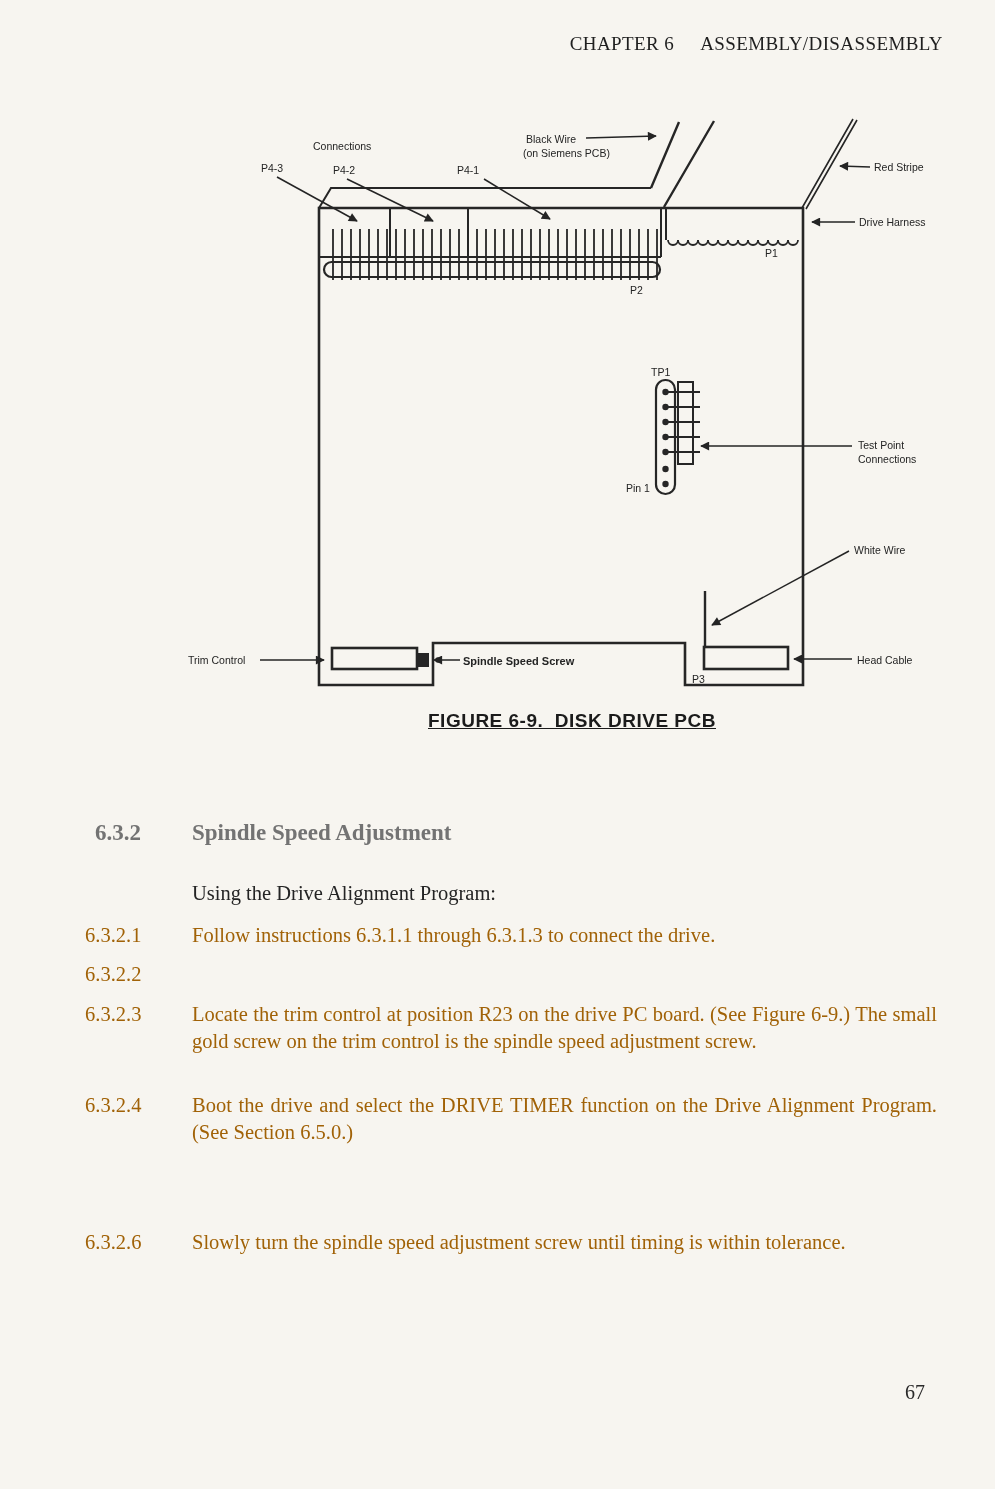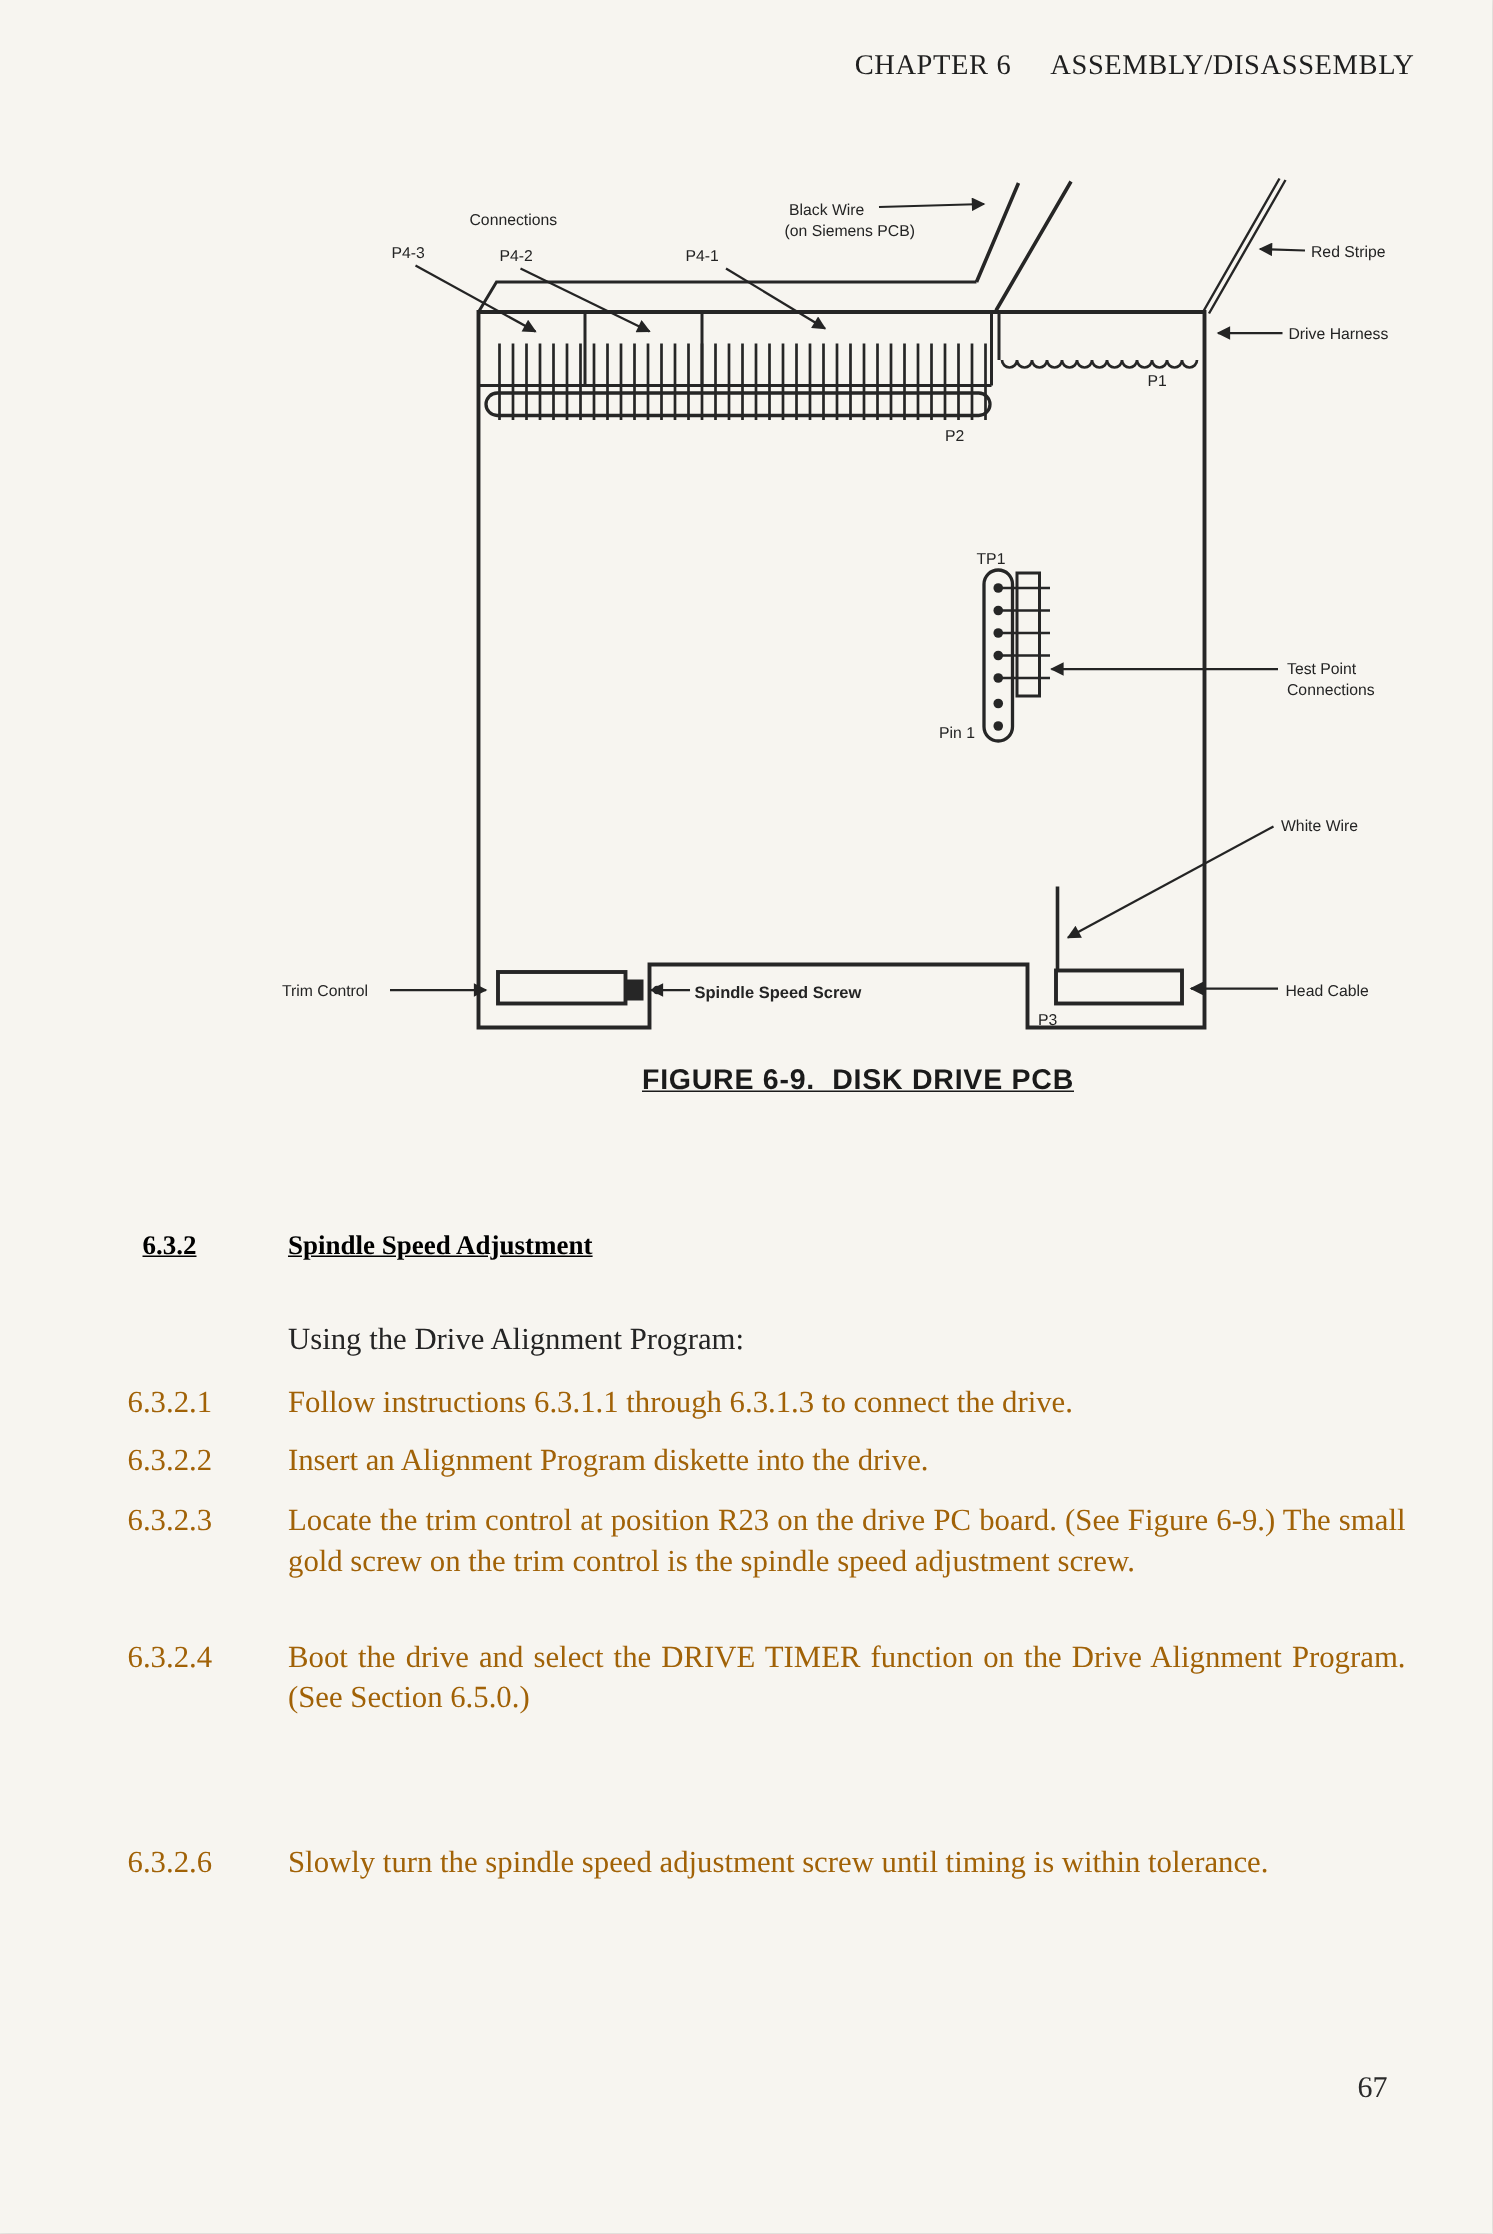--- a/index.html
+++ b/index.html
@@ -25,23 +25,22 @@
   svg text.bold{font-weight:bold;font-size:11px;}
   .caption{
     position:absolute;top:710px;left:572px;transform:translateX(-50%);
     font-family:"Liberation Sans", sans-serif;
     font-weight:bold;font-size:19px;letter-spacing:.5px;color:#1b1b1b;
     white-space:pre;
     text-decoration:underline;
   }
   .sec-head{
     position:absolute;left:95px;top:820px;
-    font-weight:bold;font-size:18px;color:#000000;
+    font-weight:bold;font-size:23px;color:#737373;
     display:flex;
-    text-decoration:underline;
   }
   .sec-head .num{width:97px;flex:0 0 97px;}
   .intro{
     position:absolute;left:192px;top:882px;
     font-size:20.5px;color:#242424;
   }
   .step{
     position:absolute;left:85px;width:852px;
     display:flex;font-size:20.5px;line-height:27px;color:#a16207;
   }
@@ -150,21 +149,20 @@
   </div>
 
   <div class="intro">Using the Drive Alignment Program:</div>
 
   <div class="step" style="top:922px">
     <span class="step-num">6.3.2.1</span>
     <span class="step-text">Follow instructions 6.3.1.1 through 6.3.1.3 to connect the drive.</span>
   </div>
   <div class="step" style="top:961px">
     <span class="step-num">6.3.2.2</span>
-    <span class="step-text">Insert an Alignment Program diskette into the drive.</span>
   </div>
   <div class="step" style="top:1001px">
     <span class="step-num">6.3.2.3</span>
     <span class="step-text">Locate the trim control at position R23 on the drive PC board. (See Figure 6-9.) The small gold screw on the trim control is the spindle speed adjustment screw.</span>
   </div>
   <div class="step" style="top:1092px">
     <span class="step-num">6.3.2.4</span>
     <span class="step-text">Boot the drive and select the DRIVE TIMER function on the Drive Alignment Program. (See Section 6.5.0.)</span>
   </div>
   <div class="step" style="top:1229px">

